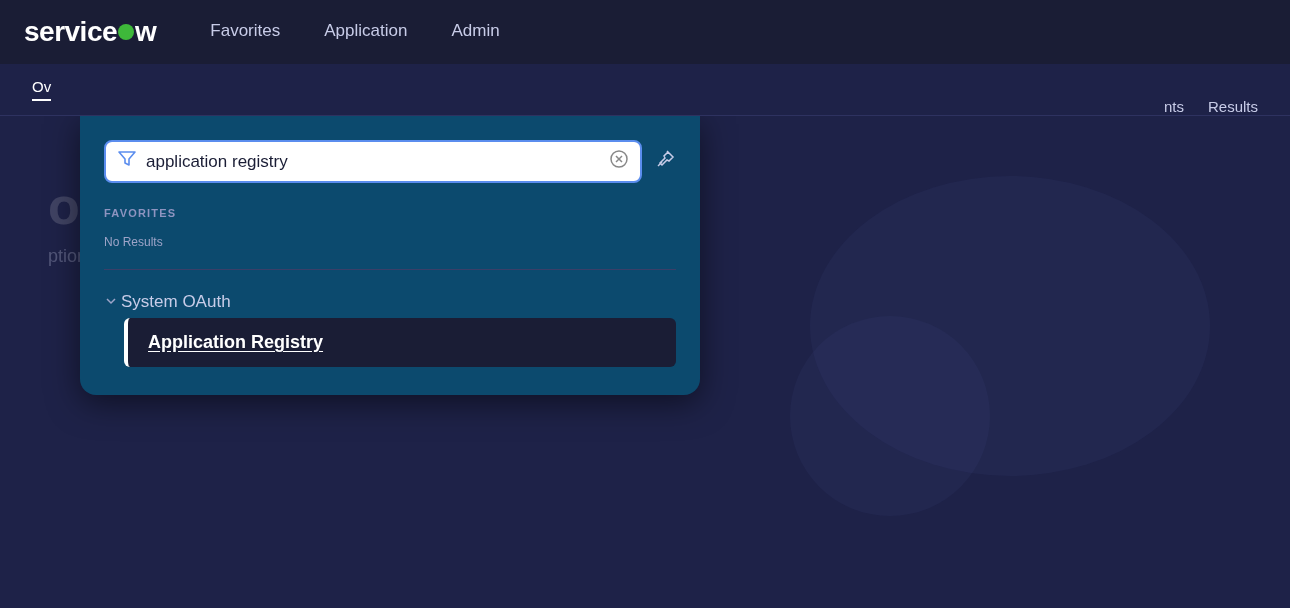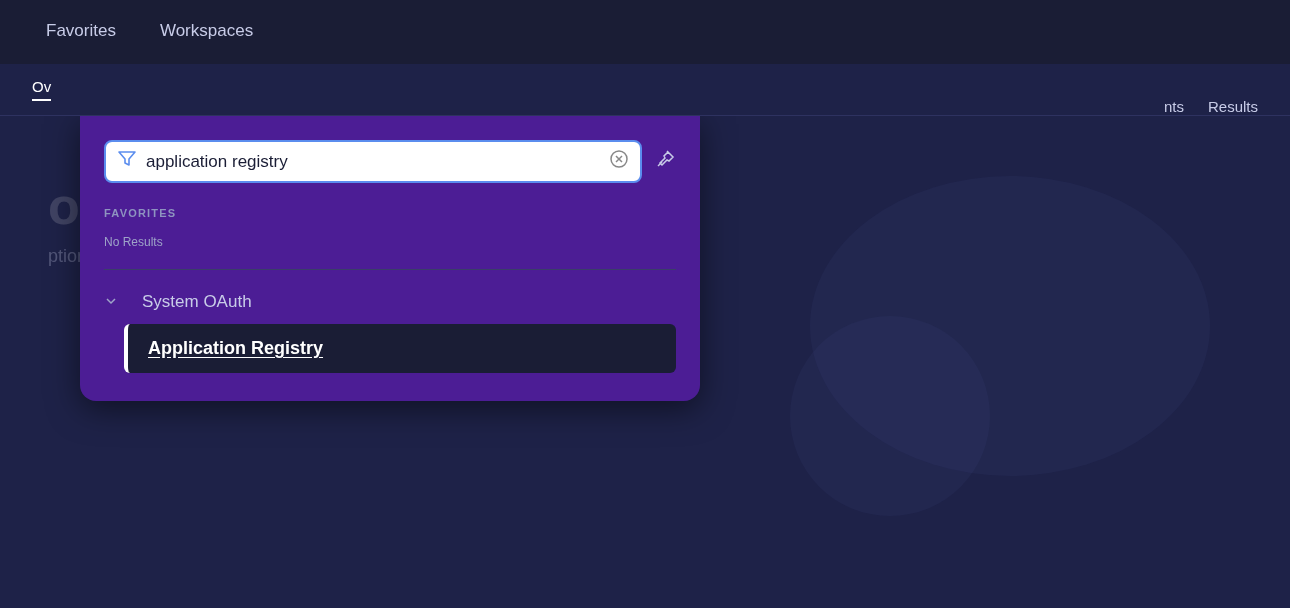--- a/index.html
+++ b/index.html
@@ -137,21 +137,21 @@
       top: 130px;
       left: 48px;
     }
 
     
     .search-panel {
       position: absolute;
       top: 0;
       left: 80px;
       width: 620px;
-      background: #4c1d95;
+      background: #0c4a6e;
       border-radius: 0 0 16px 16px;
       box-shadow: 0 8px 32px rgba(0,0,0,0.5);
       z-index: 100;
       padding: 24px 24px 28px 24px;
     }
 
     
     .search-row {
       display: flex;
       align-items: center;
@@ -219,23 +219,22 @@
     .divider {
       height: 1px;
       background: #3a3f68;
       margin: 8px 0 16px 0;
     }
 
     
     .group-header {
       display: flex;
       align-items: center;
-      gap: 24px;
+      gap: 3px;
       padding: 6px 0;
-      margin-bottom: 6px;
     }
 
     .chevron-icon {
       color: #9ea4c8;
       font-size: 14px;
     }
 
     .group-title {
       font-size: 17px;
       color: #c8cce8;
@@ -283,27 +282,33 @@
       height: 200px;
       top: 200px;
       right: 300px;
       border-radius: 50%;
     }
   </style>
 </head>
 <body>
 
 <nav class="top-nav">
+  <div class="logo">
+    service<span class="logo-dot"></span>w
+  </div>
 
   <div class="nav-tabs">
     <div class="nav-tab">
       <span>Favorites</span>
     </div>
     <div class="nav-tab">
-      <span>Workspaces</span>
+      <span>Application</span>
+    </div>
+    <div class="nav-tab">
+      <span>Admin</span>
     </div>
   </div>
 </nav>
 
 <div class="sub-nav">
   <div class="sub-nav-item active">
     <span>Ov</span>
   </div>
   <div class="sub-nav-right">
     <div class="sub-nav-item">

